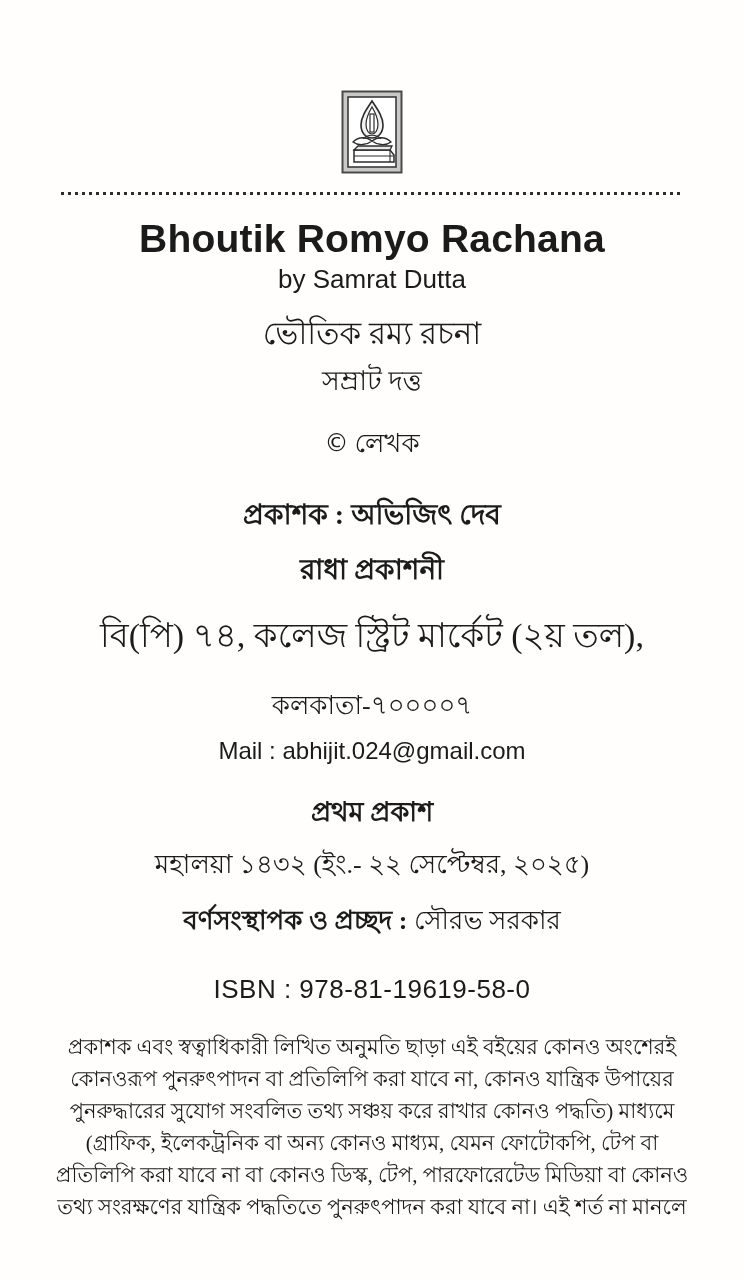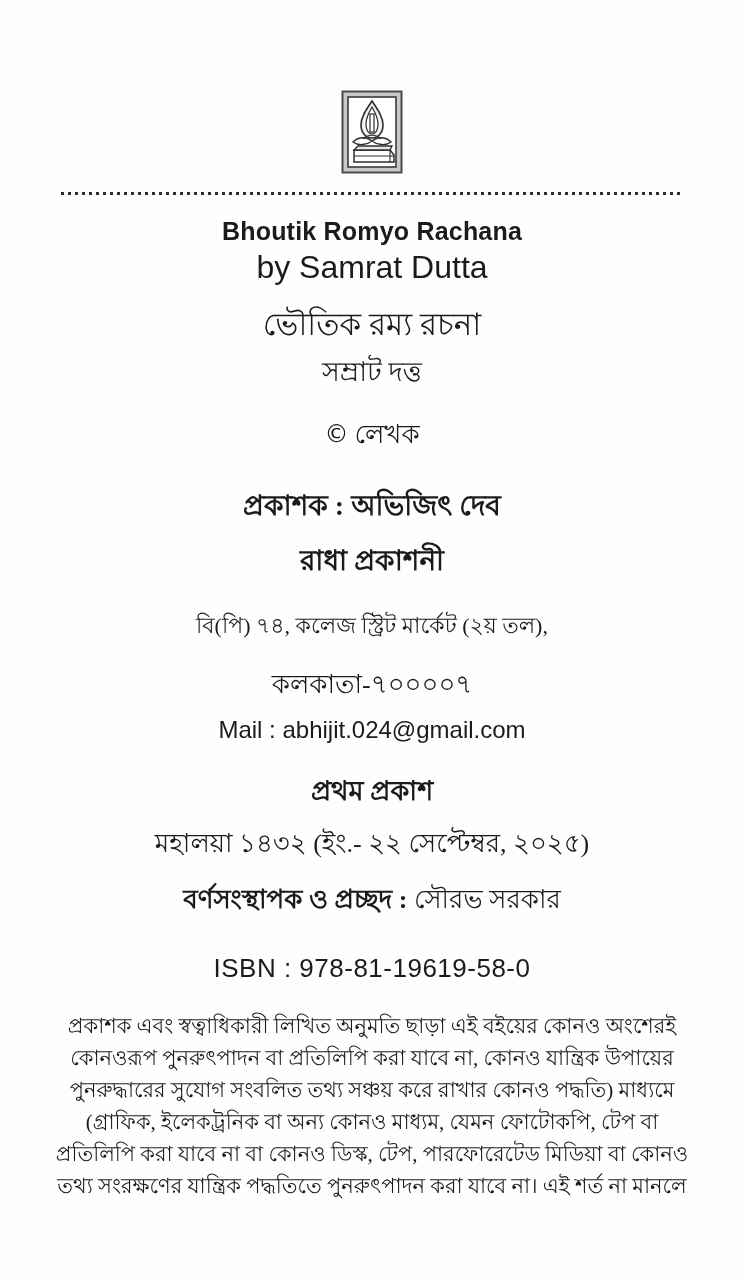--- a/index.html
+++ b/index.html
@@ -22,29 +22,29 @@
   .logo{display:inline-block;width:62px;height:84px;}
   
   .dotted-rule{
     width:622px;height:3px;
     margin:14px auto 0 auto;
     background:repeating-linear-gradient(to right,#2c2c2c 0 3px,transparent 3px 7px);
   }
   
   .en{font-family:"Liberation Sans","DejaVu Sans",sans-serif;}
   .bn{font-family:"Liberation Serif","DejaVu Serif",serif;}
-  .title-en{margin-top:22px;font-size:25px;font-weight:bold;letter-spacing:.2px;}
-  .byline-en{margin-top:3px;font-size:32px;}
+  .title-en{margin-top:22px;font-size:39px;font-weight:bold;letter-spacing:.2px;}
+  .byline-en{margin-top:3px;font-size:26px;}
   .title-bn{margin-top:20px;font-size:31px;line-height:1.25;}
   .author-bn{margin-top:6px;font-size:27px;}
   .copyright-line{margin-top:18px;font-size:26px;}
   .copyright-line .c-sym{font-family:"DejaVu Sans",sans-serif;font-size:24px;vertical-align:1px;letter-spacing:6px;}
   .publisher-line{margin-top:26px;font-size:28px;font-weight:bold;}
   .imprint-line{margin-top:8px;font-size:28px;font-weight:bold;}
-  .addr1{margin-top:22px;font-size:22px;}
+  .addr1{margin-top:14px;font-size:34px;}
   .addr2{margin-top:19px;font-size:26px;}
   .phone-line{margin-top:7px;font-size:25px;}
   .phone-line .num{font-family:"Liberation Sans","DejaVu Sans",sans-serif;font-size:25px;}
   .mail-line{margin-top:8px;font-size:24px;font-family:"Liberation Sans","DejaVu Sans",sans-serif;}
   .edition-heading{margin-top:26px;font-size:27px;font-weight:bold;}
   .edition-date{margin-top:8px;font-size:26px;}
   .credit-line1{margin-top:12px;font-size:26px;}
   .credit-line2{margin-top:9px;font-size:26px;}
   .credit-label{font-weight:bold;}
   .isbn-line{margin-top:30px;font-size:26px;font-family:"Liberation Sans","DejaVu Sans",sans-serif;letter-spacing:.5px;}

